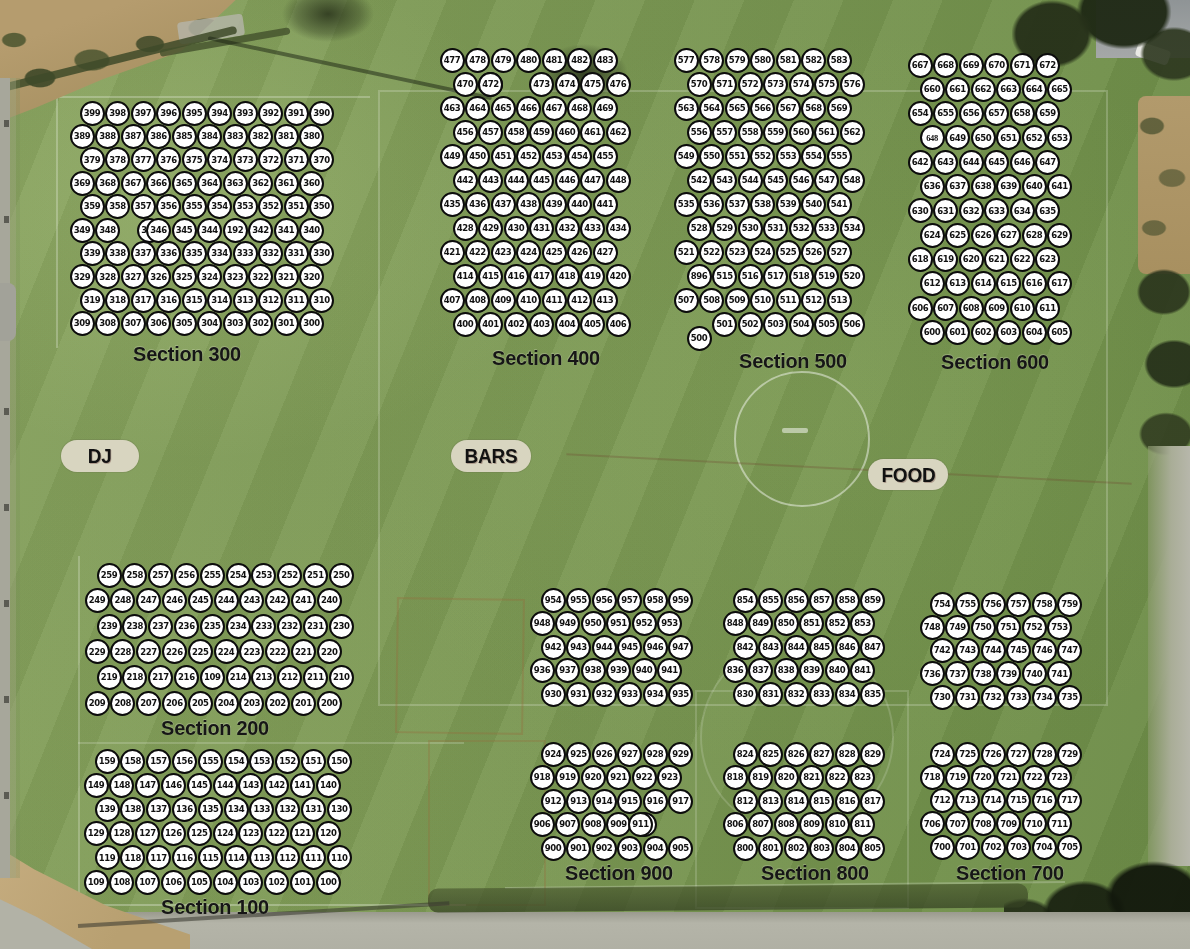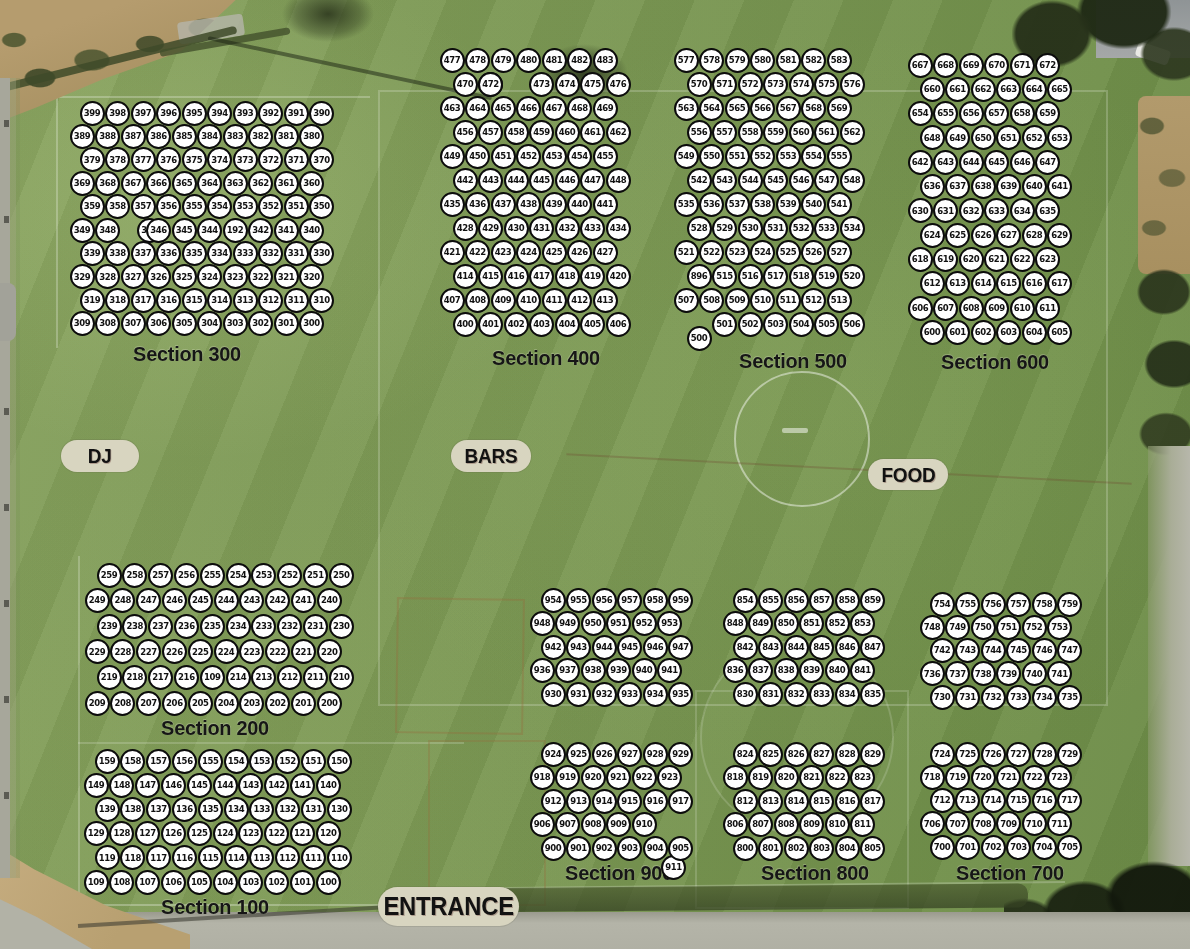--- a/index.html
+++ b/index.html
@@ -159,23 +159,20 @@
   <div class="decor" id="rock-left"></div>
 
   <div class="pill" id="pill-dj">
     <span class="pill-text">DJ</span>
   </div>
   <div class="pill" id="pill-bars">
     <span class="pill-text">BARS</span>
   </div>
   <div class="pill" id="pill-food">
     <span class="pill-text">FOOD</span>
-  </div>
-  <div class="pill" id="pill-entrance">
-    <span class="pill-text">ENTRANCE</span>
   </div>
 <div>
       <div class="seat" style="left: 79.5px; top: 100.5px;">399</div>
       <div class="seat" style="left: 105px; top: 100.5px;">398</div>
       <div class="seat" style="left: 130.5px; top: 100.5px;">397</div>
       <div class="seat" style="left: 156px; top: 100.5px;">396</div>
       <div class="seat" style="left: 181.5px; top: 100.5px;">395</div>
       <div class="seat" style="left: 207px; top: 100.5px;">394</div>
       <div class="seat" style="left: 232.5px; top: 100.5px;">393</div>
       <div class="seat" style="left: 258px; top: 100.5px;">392</div>
@@ -459,21 +456,21 @@
       <div class="seat" style="left: 970.5px; top: 76.8px;">662</div>
       <div class="seat" style="left: 996px; top: 76.8px;">663</div>
       <div class="seat" style="left: 1021.5px; top: 76.8px;">664</div>
       <div class="seat" style="left: 1047px; top: 76.8px;">665</div>
       <div class="seat" style="left: 907.5px; top: 101.1px;">654</div>
       <div class="seat" style="left: 933px; top: 101.1px;">655</div>
       <div class="seat" style="left: 958.5px; top: 101.1px;">656</div>
       <div class="seat" style="left: 984px; top: 101.1px;">657</div>
       <div class="seat" style="left: 1009.5px; top: 101.1px;">658</div>
       <div class="seat" style="left: 1035px; top: 101.1px;">659</div>
-      <div class="seat" style="left: 919.5px; top: 125.4px;">648</div>
+      <div class="seat" style="left: 919.5px; top: 125.4px; font-family: Liberation Serif, serif;">648</div>
       <div class="seat" style="left: 945px; top: 125.4px;">649</div>
       <div class="seat" style="left: 970.5px; top: 125.4px;">650</div>
       <div class="seat" style="left: 996px; top: 125.4px;">651</div>
       <div class="seat" style="left: 1021.5px; top: 125.4px;">652</div>
       <div class="seat" style="left: 1047px; top: 125.4px;">653</div>
       <div class="seat" style="left: 907.5px; top: 149.7px;">642</div>
       <div class="seat" style="left: 933px; top: 149.7px;">643</div>
       <div class="seat" style="left: 958.5px; top: 149.7px;">644</div>
       <div class="seat" style="left: 984px; top: 149.7px;">645</div>
       <div class="seat" style="left: 1009.5px; top: 149.7px;">646</div>
@@ -695,21 +692,21 @@
       <div class="seat" style="left: 566px; top: 788.5px;">913</div>
       <div class="seat" style="left: 591.5px; top: 788.5px;">914</div>
       <div class="seat" style="left: 617px; top: 788.5px;">915</div>
       <div class="seat" style="left: 642.5px; top: 788.5px;">916</div>
       <div class="seat" style="left: 668px; top: 788.5px;">917</div>
       <div class="seat" style="left: 529.5px; top: 812px;">906</div>
       <div class="seat" style="left: 555px; top: 812px;">907</div>
       <div class="seat" style="left: 580.5px; top: 812px;">908</div>
       <div class="seat" style="left: 606px; top: 812px;">909</div>
       <div class="seat" style="left: 631.5px; top: 812px;">910</div>
-      <div class="seat" style="left: 661px; top: 812px; margin-top: 43px;">911</div>
+      <div class="seat" style="left: 628px; top: 812px;">911</div>
       <div class="seat" style="left: 540.5px; top: 835.5px;">900</div>
       <div class="seat" style="left: 566px; top: 835.5px;">901</div>
       <div class="seat" style="left: 591.5px; top: 835.5px;">902</div>
       <div class="seat" style="left: 617px; top: 835.5px;">903</div>
       <div class="seat" style="left: 642.5px; top: 835.5px;">904</div>
       <div class="seat" style="left: 668px; top: 835.5px;">905</div>
       <div class="section-label" style="left: 619px; top: 872px;">Section 900</div>
     </div>
     <div>
       <div class="seat" style="left: 732.5px; top: 587.5px;">854</div>

